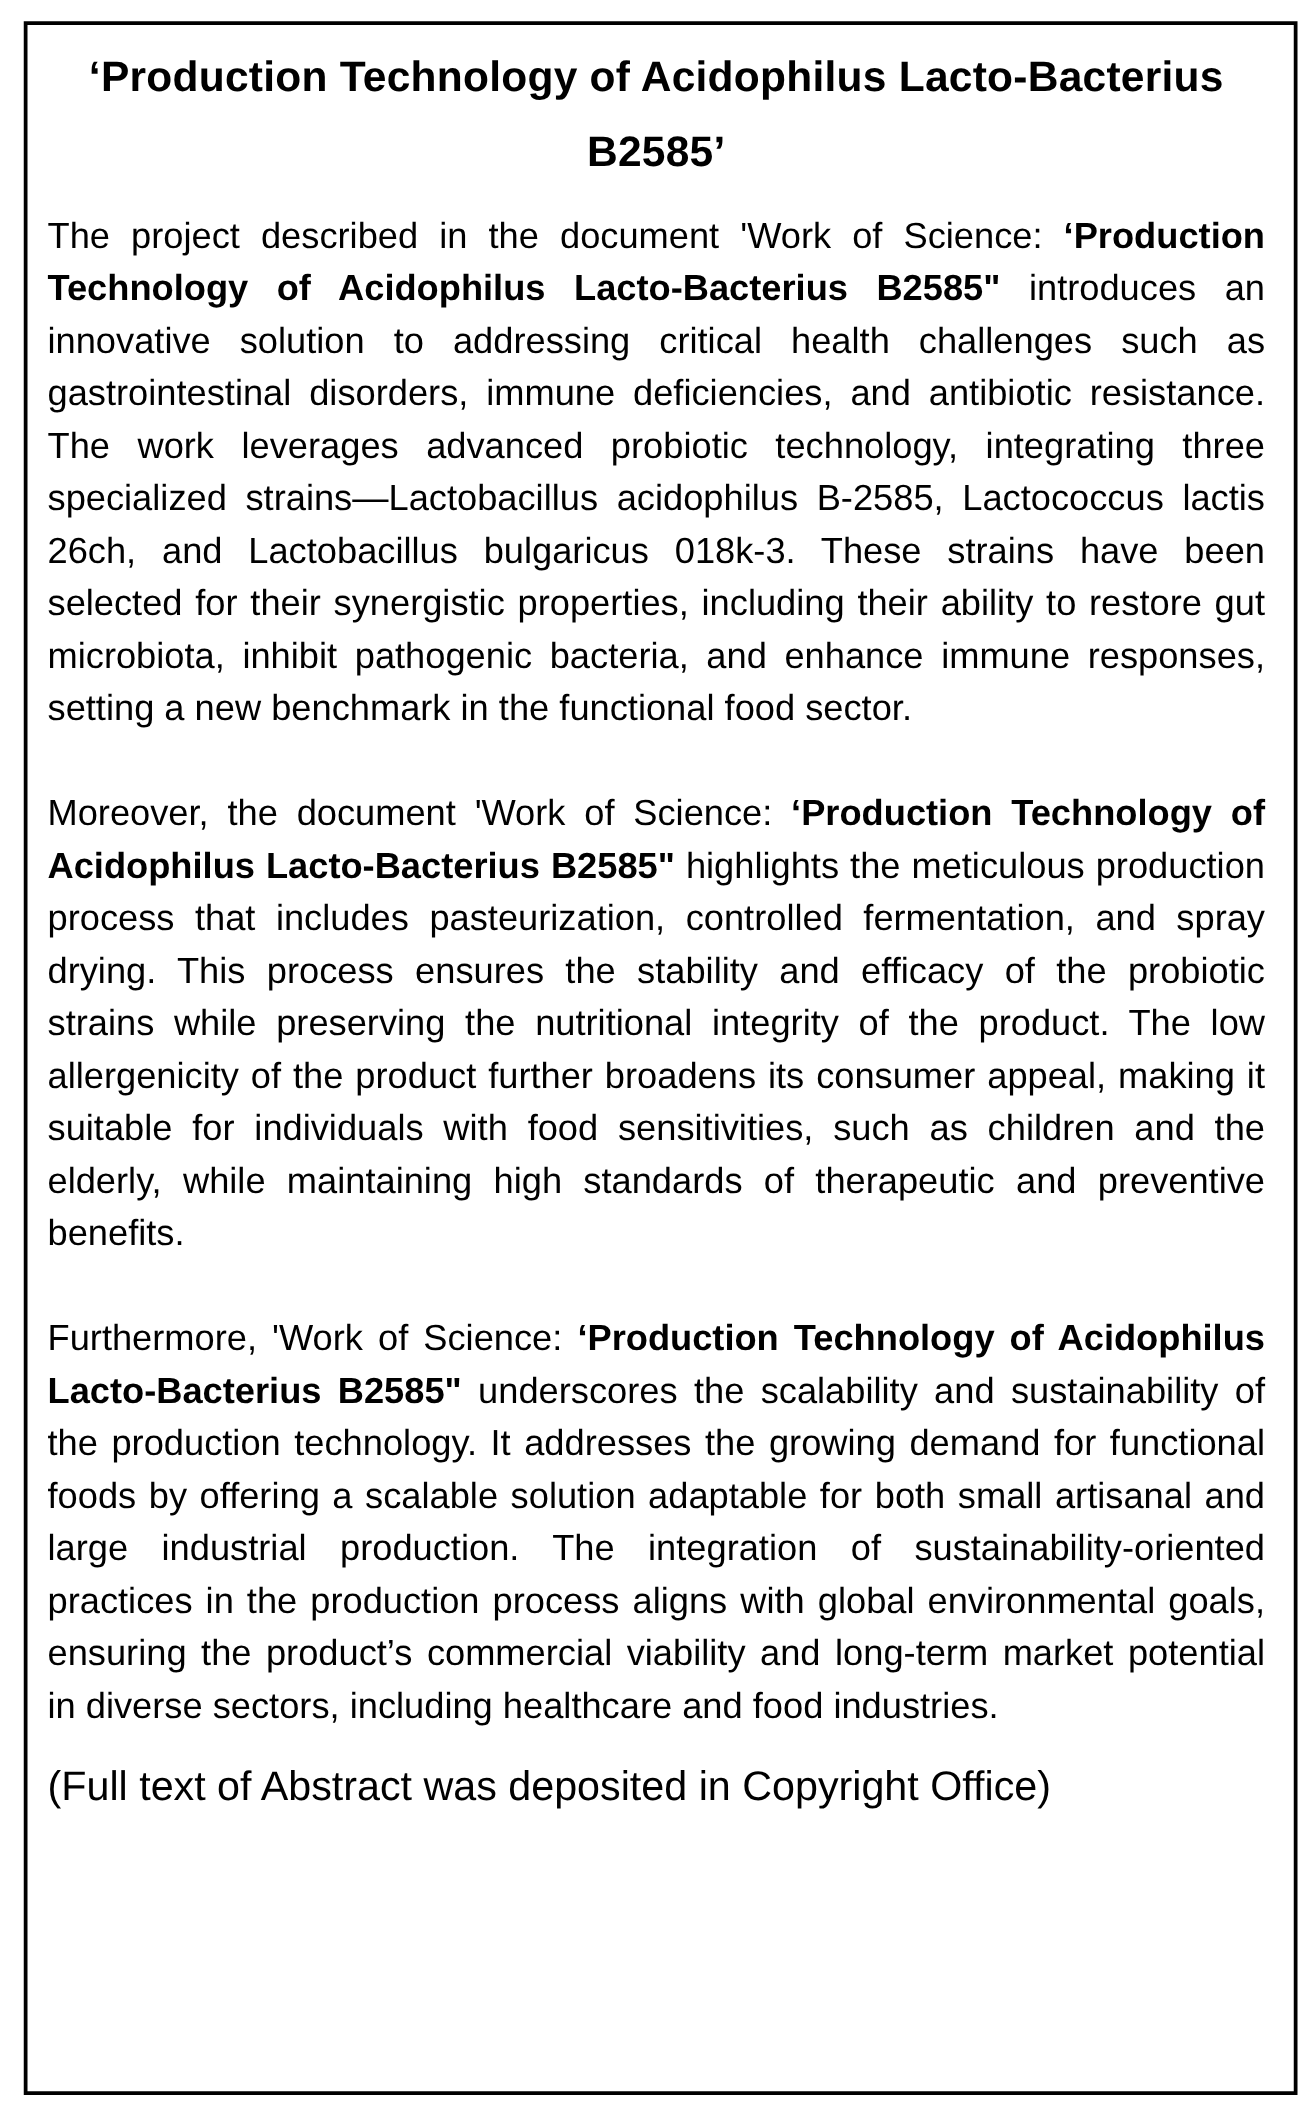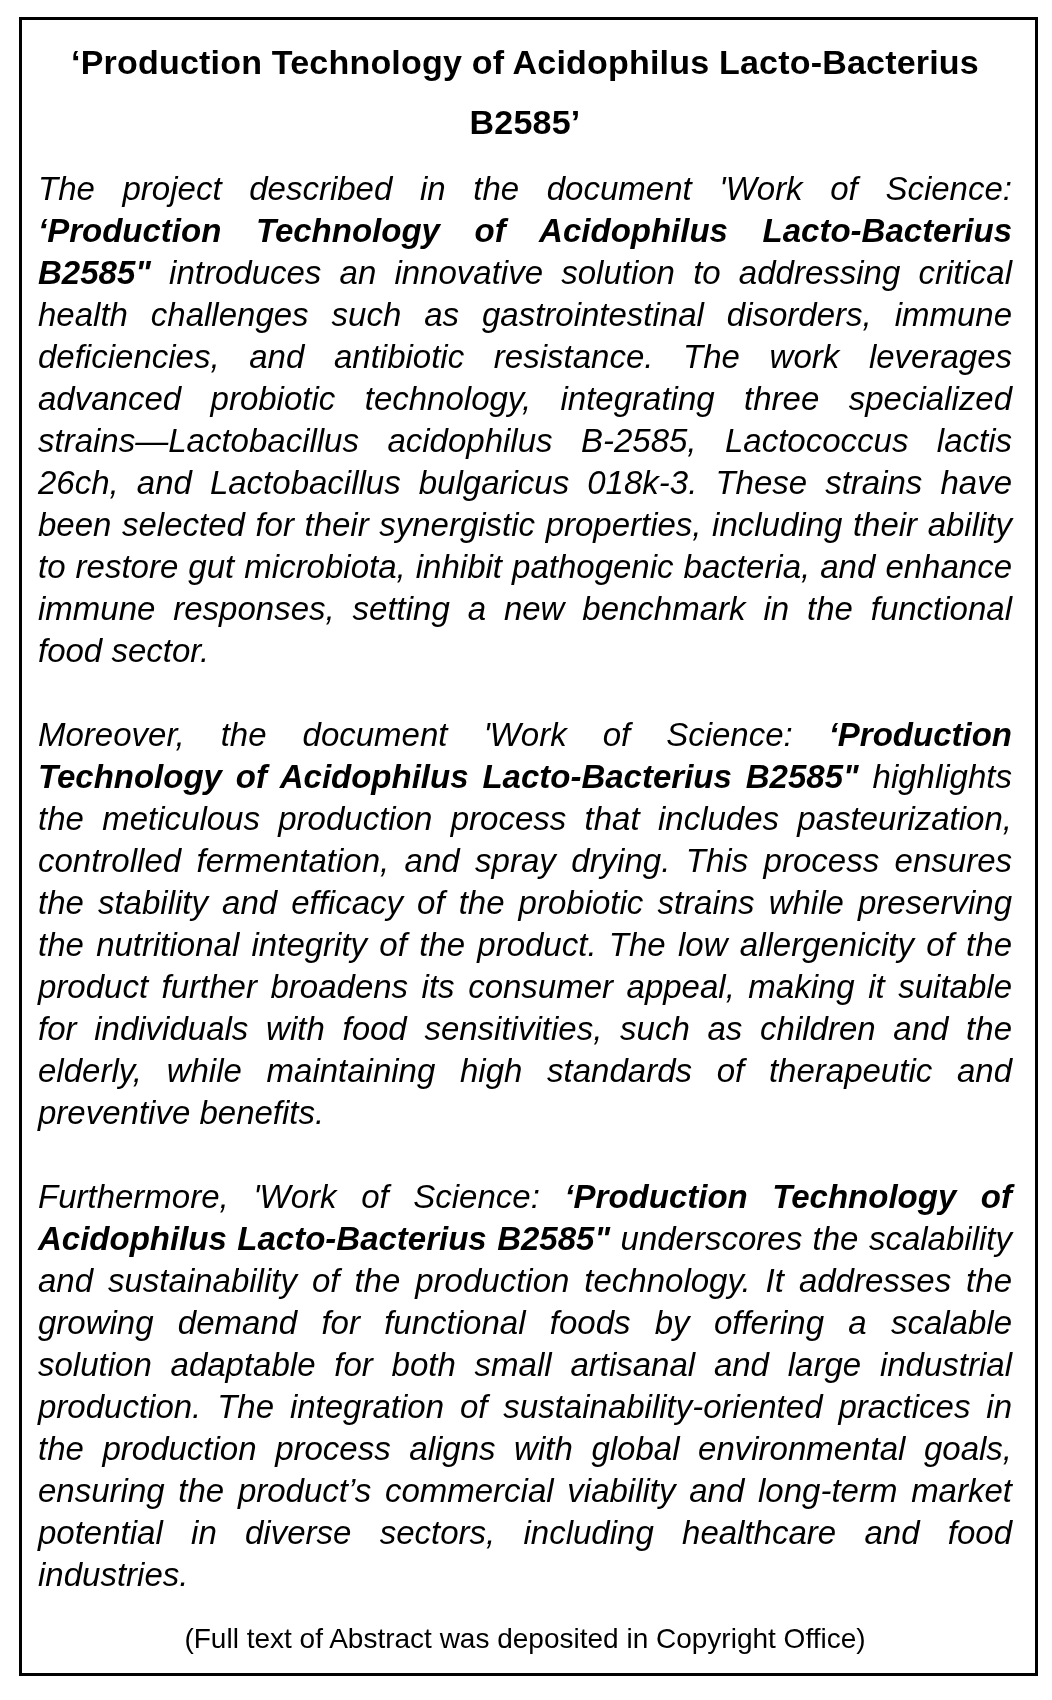--- a/index.html
+++ b/index.html
@@ -29,37 +29,35 @@
   .doc-title {
     margin: 0;
     font-size: 34px;
     line-height: 60px;
     font-weight: bold;
     text-align: center;
     letter-spacing: 0.2px;
   }
   .body-para {
     margin: 42px 0 0 0;
-    font-size: 33px;
+    font-size: 29px;
     line-height: 42px;
     text-align: justify;
     text-justify: inter-word;
-    font-style: italic;
   }
   .body-para.first {
     margin-top: 16px;
   }
   .body-para strong {
     font-weight: bold;
   }
   .doc-footer {
     margin: 22px 0 0 0;
-    font-size: 28px;
+    font-size: 33px;
     line-height: 42px;
-    text-align: center;
   }
 </style>
 </head>
 <body>
 
 <div class="canvas">
   <div class="page-frame">
     <h1 class="doc-title">‘Production Technology of Acidophilus Lacto-Bacterius B2585’</h1>
     <div>
         <p class="body-para first"><span>The project described in the document 'Work of Science: </span><strong>‘Production Technology of Acidophilus Lacto-Bacterius B2585"</strong><span> introduces an innovative solution to addressing critical health challenges such as gastrointestinal disorders, immune deficiencies, and antibiotic resistance. The work leverages advanced probiotic technology, integrating three specialized strains—Lactobacillus acidophilus B-2585, Lactococcus lactis 26ch, and Lactobacillus bulgaricus 018k-3. These strains have been selected for their synergistic properties, including their ability to restore gut microbiota, inhibit pathogenic bacteria, and enhance immune responses, setting a new benchmark in the functional food sector.</span></p>

